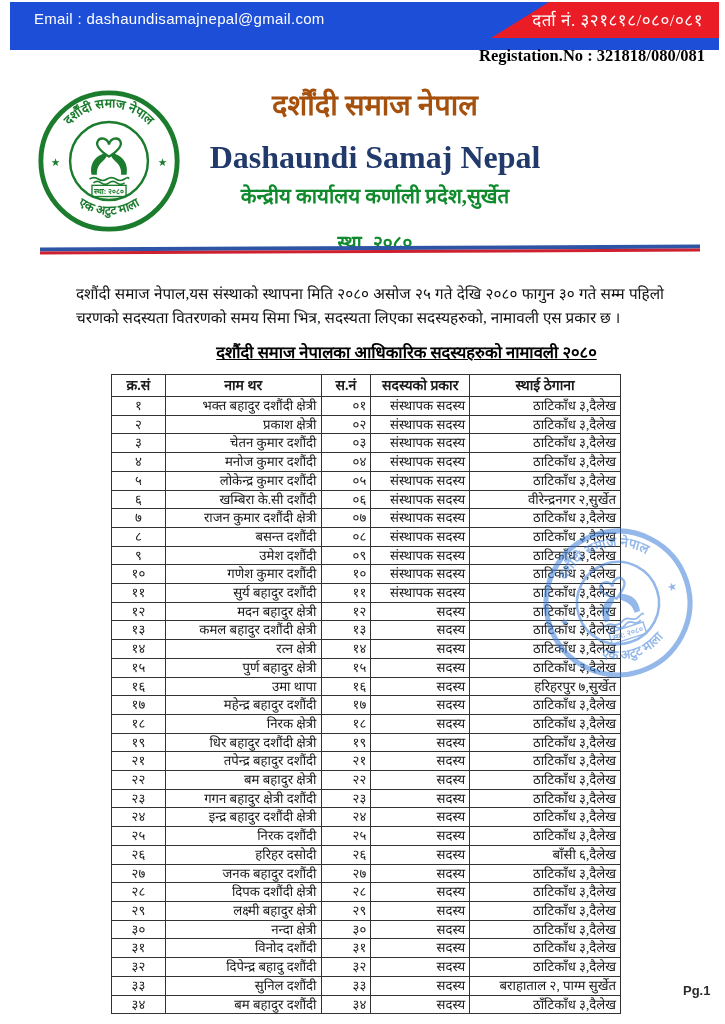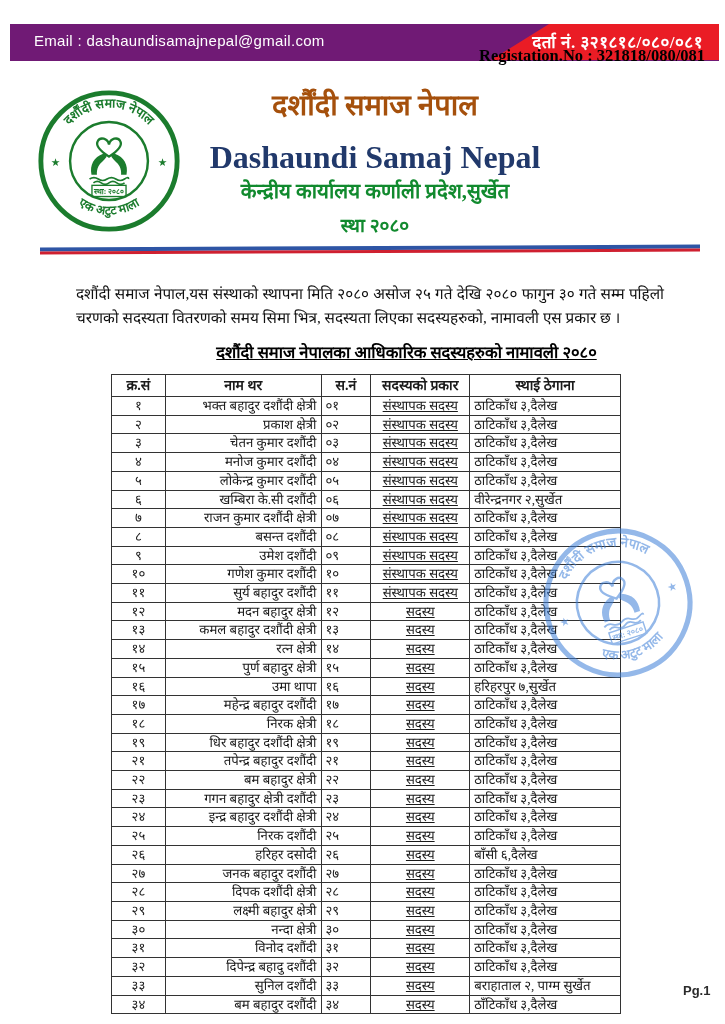--- a/index.html
+++ b/index.html
@@ -1,49 +1,49 @@
 <!DOCTYPE html>
 <html><head>
 <meta charset="utf-8">
 <style>
   html,body{margin:0;padding:0;}
   body{width:725px;height:1024px;background:#ffffff;position:relative;overflow:hidden;
        font-family:"Liberation Serif", serif;color:#111;}
-  .banner{position:absolute;top:24px;left:10px;width:709px;height:37px;background:#701a75;}
+  .banner{position:absolute;top:2px;left:10px;width:709px;height:48px;background:#1d4ed8;}
   .banner-red{position:absolute;right:0;top:0;width:228px;height:36px;background:#ea1c25;
        clip-path:polygon(58px 0,100% 0,100% 100%,0 100%);}
   .banner-email{position:absolute;left:24px;top:8px;color:#ffffff;
        font-family:"Liberation Sans", sans-serif;font-size:15px;letter-spacing:.3px;}
-  .banner-badge{position:absolute;right:16px;top:6px;color:#ffffff;font-weight:bold;
+  .banner-badge{position:absolute;right:16px;top:6px;color:#ffffff;font-weight:normal;
        font-size:17px;letter-spacing:.5px;}
   .reg-line{position:absolute;top:46px;right:20px;font-weight:bold;font-size:16.5px;color:#000;}
   .logo{position:absolute;left:36px;top:88px;width:146px;height:146px;color:#1b7c2d;}
   .logo svg,.stamp svg{width:100%;height:100%;display:block;}
   .head-block{position:absolute;left:160px;top:88px;width:430px;text-align:center;}
   .title-ne{font-size:29px;font-weight:bold;color:#a5500c;line-height:1.2;}
   .title-en{font-size:32px;font-weight:bold;color:#21396b;line-height:1.15;margin-top:16px;}
-  .subtitle{font-size:20.5px;font-weight:bold;color:#118a2e;}
-  .estd{font-size:19px;font-weight:bold;color:#118a2e;margin-top:8px;}
+  .subtitle{font-size:20.5px;font-weight:bold;color:#118a2e;margin-top:5px;}
+  .estd{font-size:19px;font-weight:bold;color:#118a2e;margin-top:20px;font-family:Liberation Mono, monospace;}
   .divider{position:absolute;top:246px;left:40px;width:660px;transform:rotate(-0.25deg);}
   .divider-blue{height:3.5px;background:#2e55a5;}
   .divider-red{height:3px;background:#cf2030;}
   .intro{position:absolute;top:282px;left:76px;width:588px;font-size:15.3px;
        line-height:1.6;color:#101010;text-align:justify;}
   .tbl-title{position:absolute;top:340px;left:0;width:725px;text-align:center;
        font-size:16.5px;font-weight:bold;text-decoration:underline;color:#000;padding-left:44px;}
   table.members{position:absolute;top:374px;left:111px;width:510px;border-collapse:collapse;
        font-size:13.2px;color:#1a1a1a;}
   table.members th,table.members td{border:1px solid #333;padding:0 4px;
        line-height:17.7px;height:17.7px;white-space:nowrap;overflow:hidden;}
   table.members th{font-size:14px;font-weight:bold;height:21px;line-height:21px;}
   td.c0{text-align:center;}
   td.c1{text-align:right;padding-left:9px;}
-  td.c2{text-align:left;}
-  td.c3{text-align:center;text-decoration:underline;}
-  td.c4{text-align:left;padding-left:6px;}
+  td.c2{text-align:right;}
+  td.c3{text-align:right;}
+  td.c4{text-align:right;padding-left:6px;}
   .stamp{position:absolute;left:541px;top:526px;width:154px;height:154px;color:#3d7fd8;
        opacity:.55;transform:rotate(-18deg);pointer-events:none;}
   .pgnum{position:absolute;left:675px;top:983px;font-family:"Liberation Sans", sans-serif;
        font-weight:bold;font-size:13px;color:#2b2b2b;padding-left:8px;}
 </style>
 </head>
 <body>
 
 <div class="banner">
   <div class="banner-red"></div>

